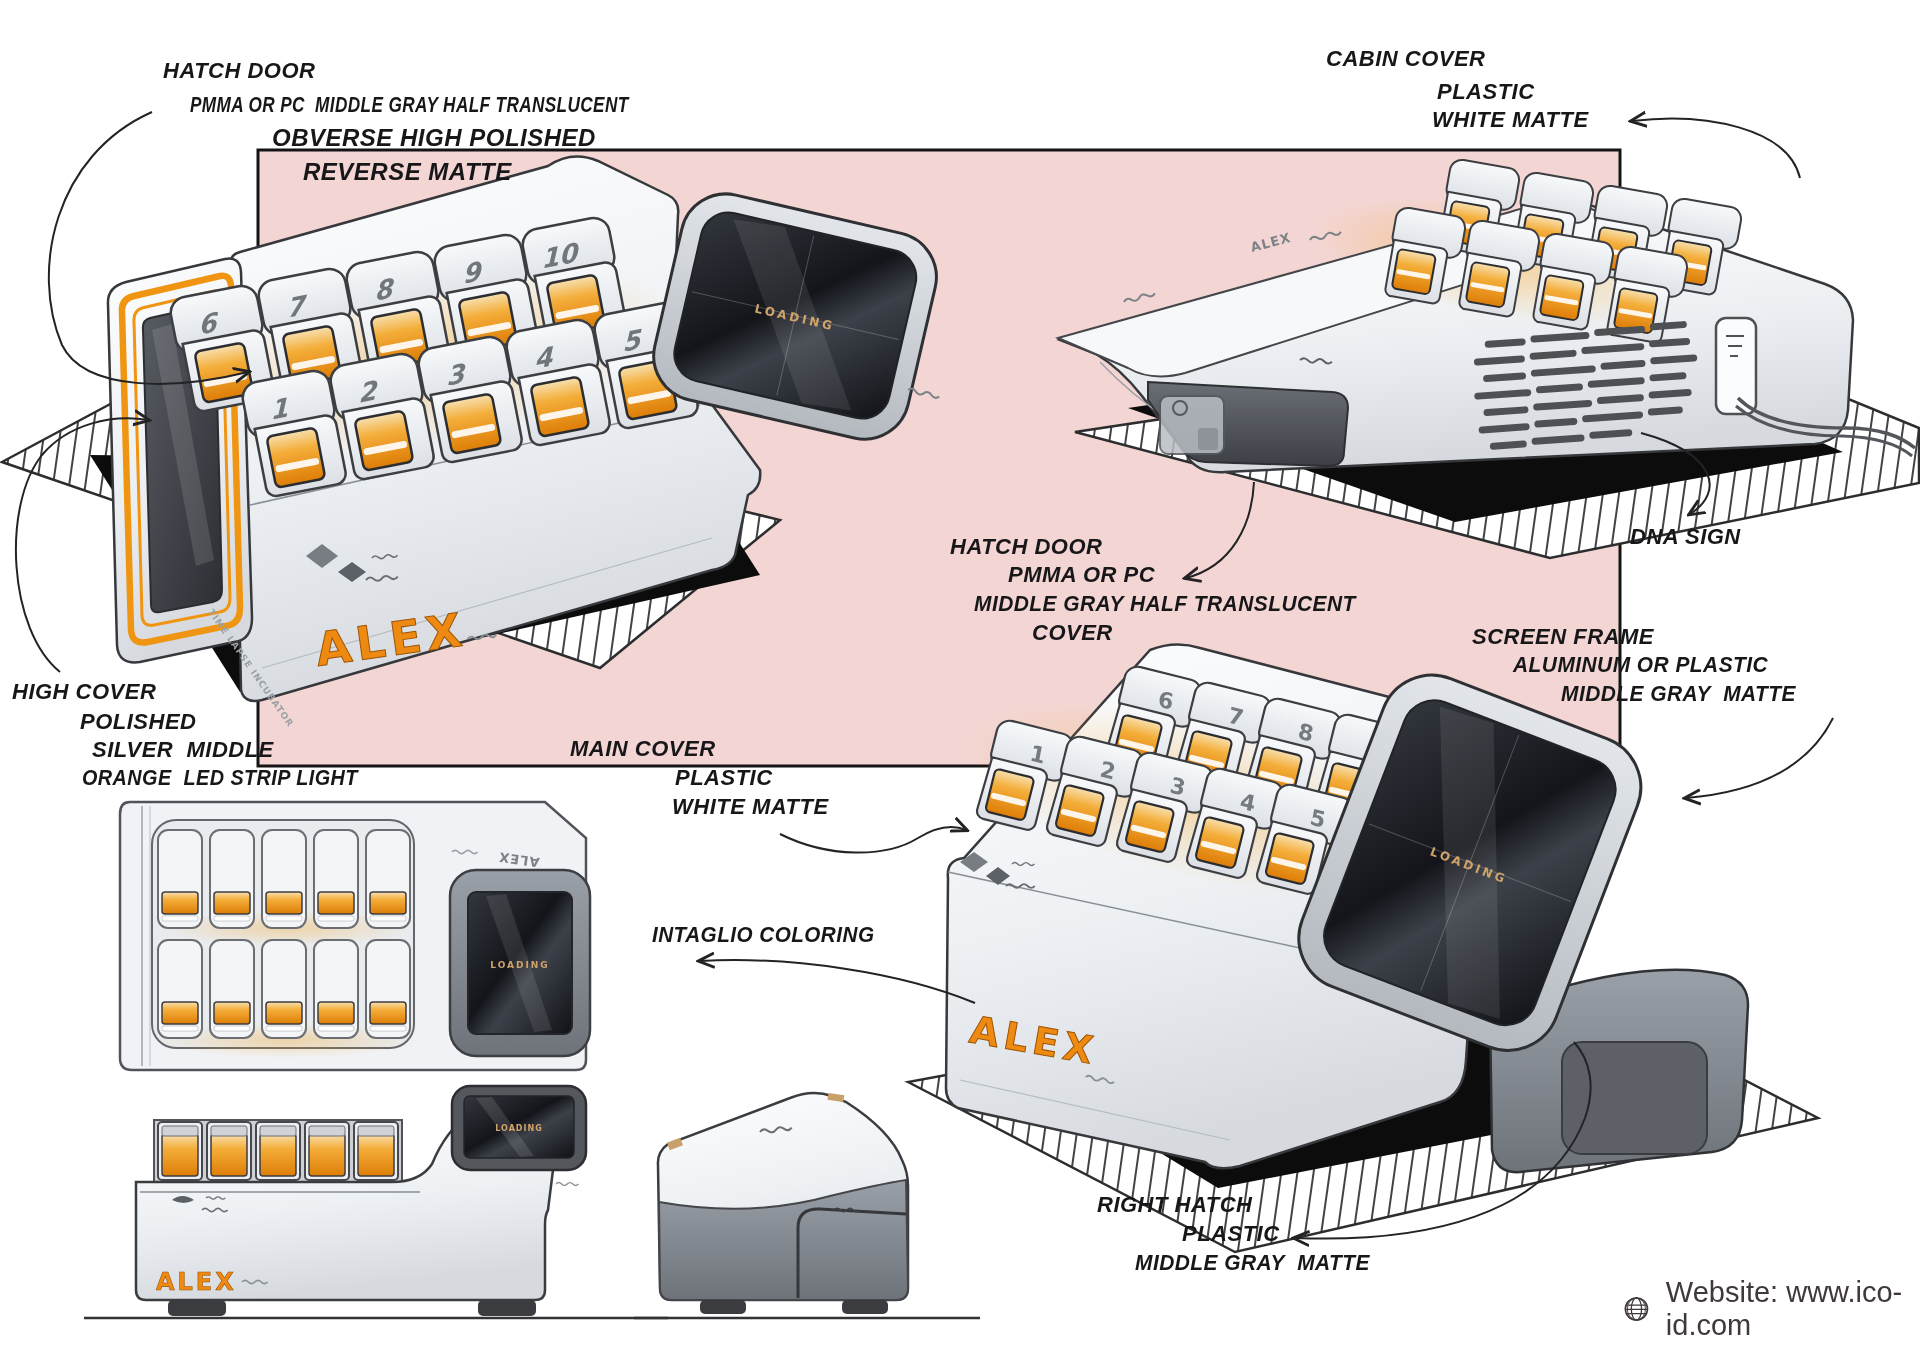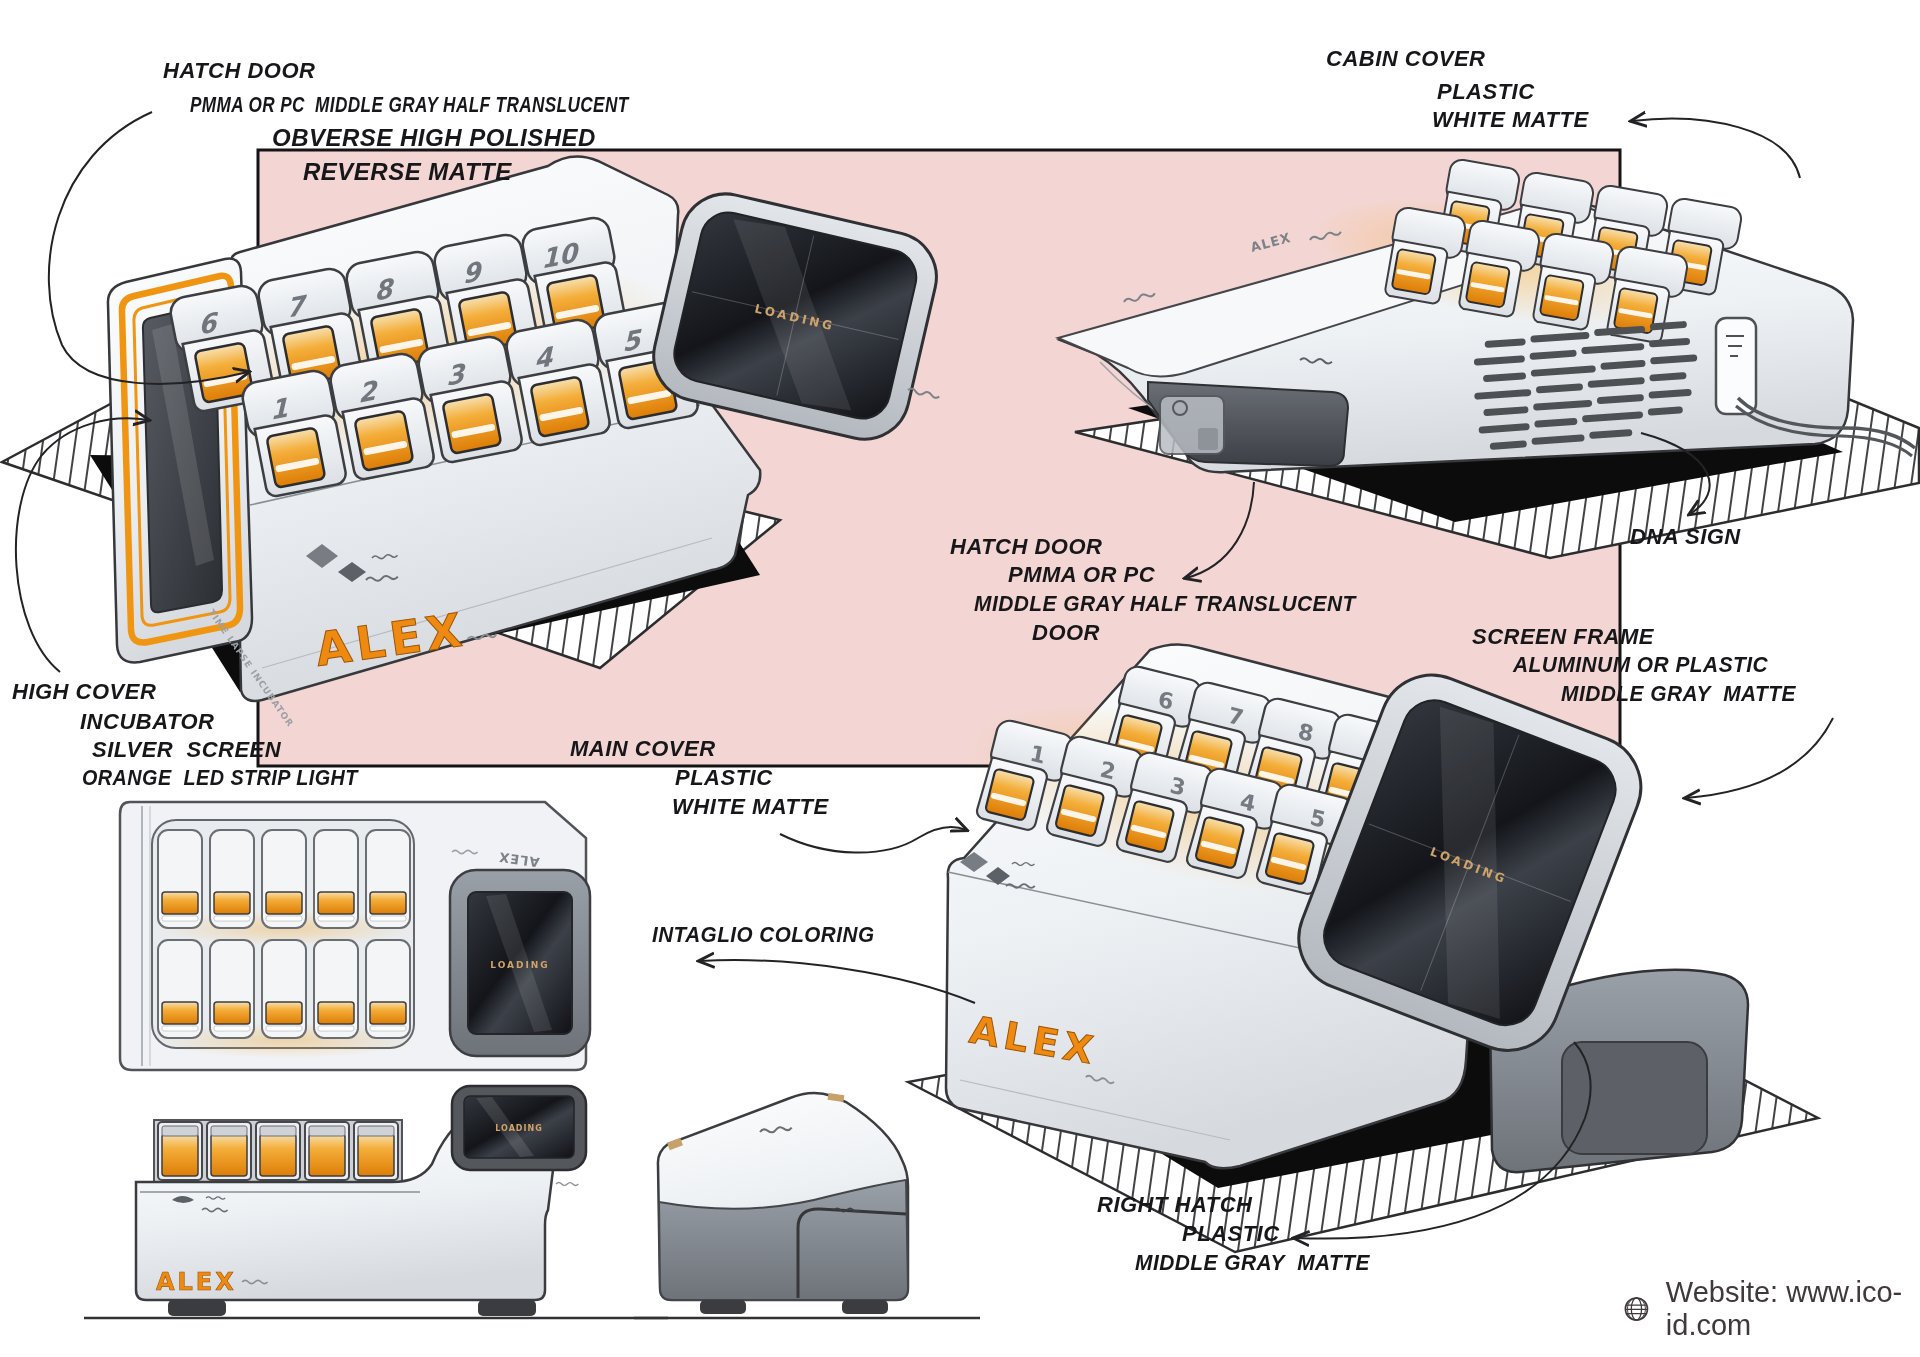--- a/index.html
+++ b/index.html
@@ -418,31 +418,31 @@
 <div class="annot s20" style="left:272px;top:124px">OBVERSE HIGH POLISHED</div>
 <div class="annot s20" style="left:303px;top:158px">REVERSE MATTE</div>
 
 <div class="annot" style="left:1326px;top:46px">CABIN COVER</div>
 <div class="annot" style="left:1437px;top:79px">PLASTIC</div>
 <div class="annot" style="left:1432px;top:107px">WHITE MATTE</div>
 
 <div class="annot" style="left:950px;top:534px">HATCH DOOR</div>
 <div class="annot" style="left:1008px;top:562px">PMMA OR PC</div>
 <div class="annot" style="left:974px;top:591px;transform:scaleX(.95)">MIDDLE GRAY HALF TRANSLUCENT</div>
-<div class="annot" style="left:1032px;top:620px">DOOR</div>
+<div class="annot" style="left:1032px;top:620px">COVER</div>
 
 <div class="annot" style="left:1630px;top:524px">DNA SIGN</div>
 
 <div class="annot" style="left:1472px;top:624px">SCREEN FRAME</div>
 <div class="annot" style="left:1513px;top:652px;transform:scaleX(.95)">ALUMINUM OR PLASTIC</div>
 <div class="annot" style="left:1561px;top:681px;transform:scaleX(.95)">MIDDLE GRAY  MATTE</div>
 
 <div class="annot" style="left:12px;top:679px">HIGH COVER</div>
-<div class="annot" style="left:80px;top:709px">INCUBATOR</div>
-<div class="annot" style="left:92px;top:737px">SILVER  SCREEN</div>
+<div class="annot" style="left:80px;top:709px">POLISHED</div>
+<div class="annot" style="left:92px;top:737px">SILVER  MIDDLE</div>
 <div class="annot" style="left:82px;top:765px;transform:scaleX(.9)">ORANGE  LED STRIP LIGHT</div>
 
 <div class="annot" style="left:570px;top:736px">MAIN COVER</div>
 <div class="annot" style="left:675px;top:765px">PLASTIC</div>
 <div class="annot" style="left:672px;top:794px">WHITE MATTE</div>
 
 <div class="annot" style="left:652px;top:922px;transform:scaleX(.94)">INTAGLIO COLORING</div>
 
 <div class="annot" style="left:1097px;top:1192px">RIGHT HATCH</div>
 <div class="annot" style="left:1182px;top:1221px">PLASTIC</div>

